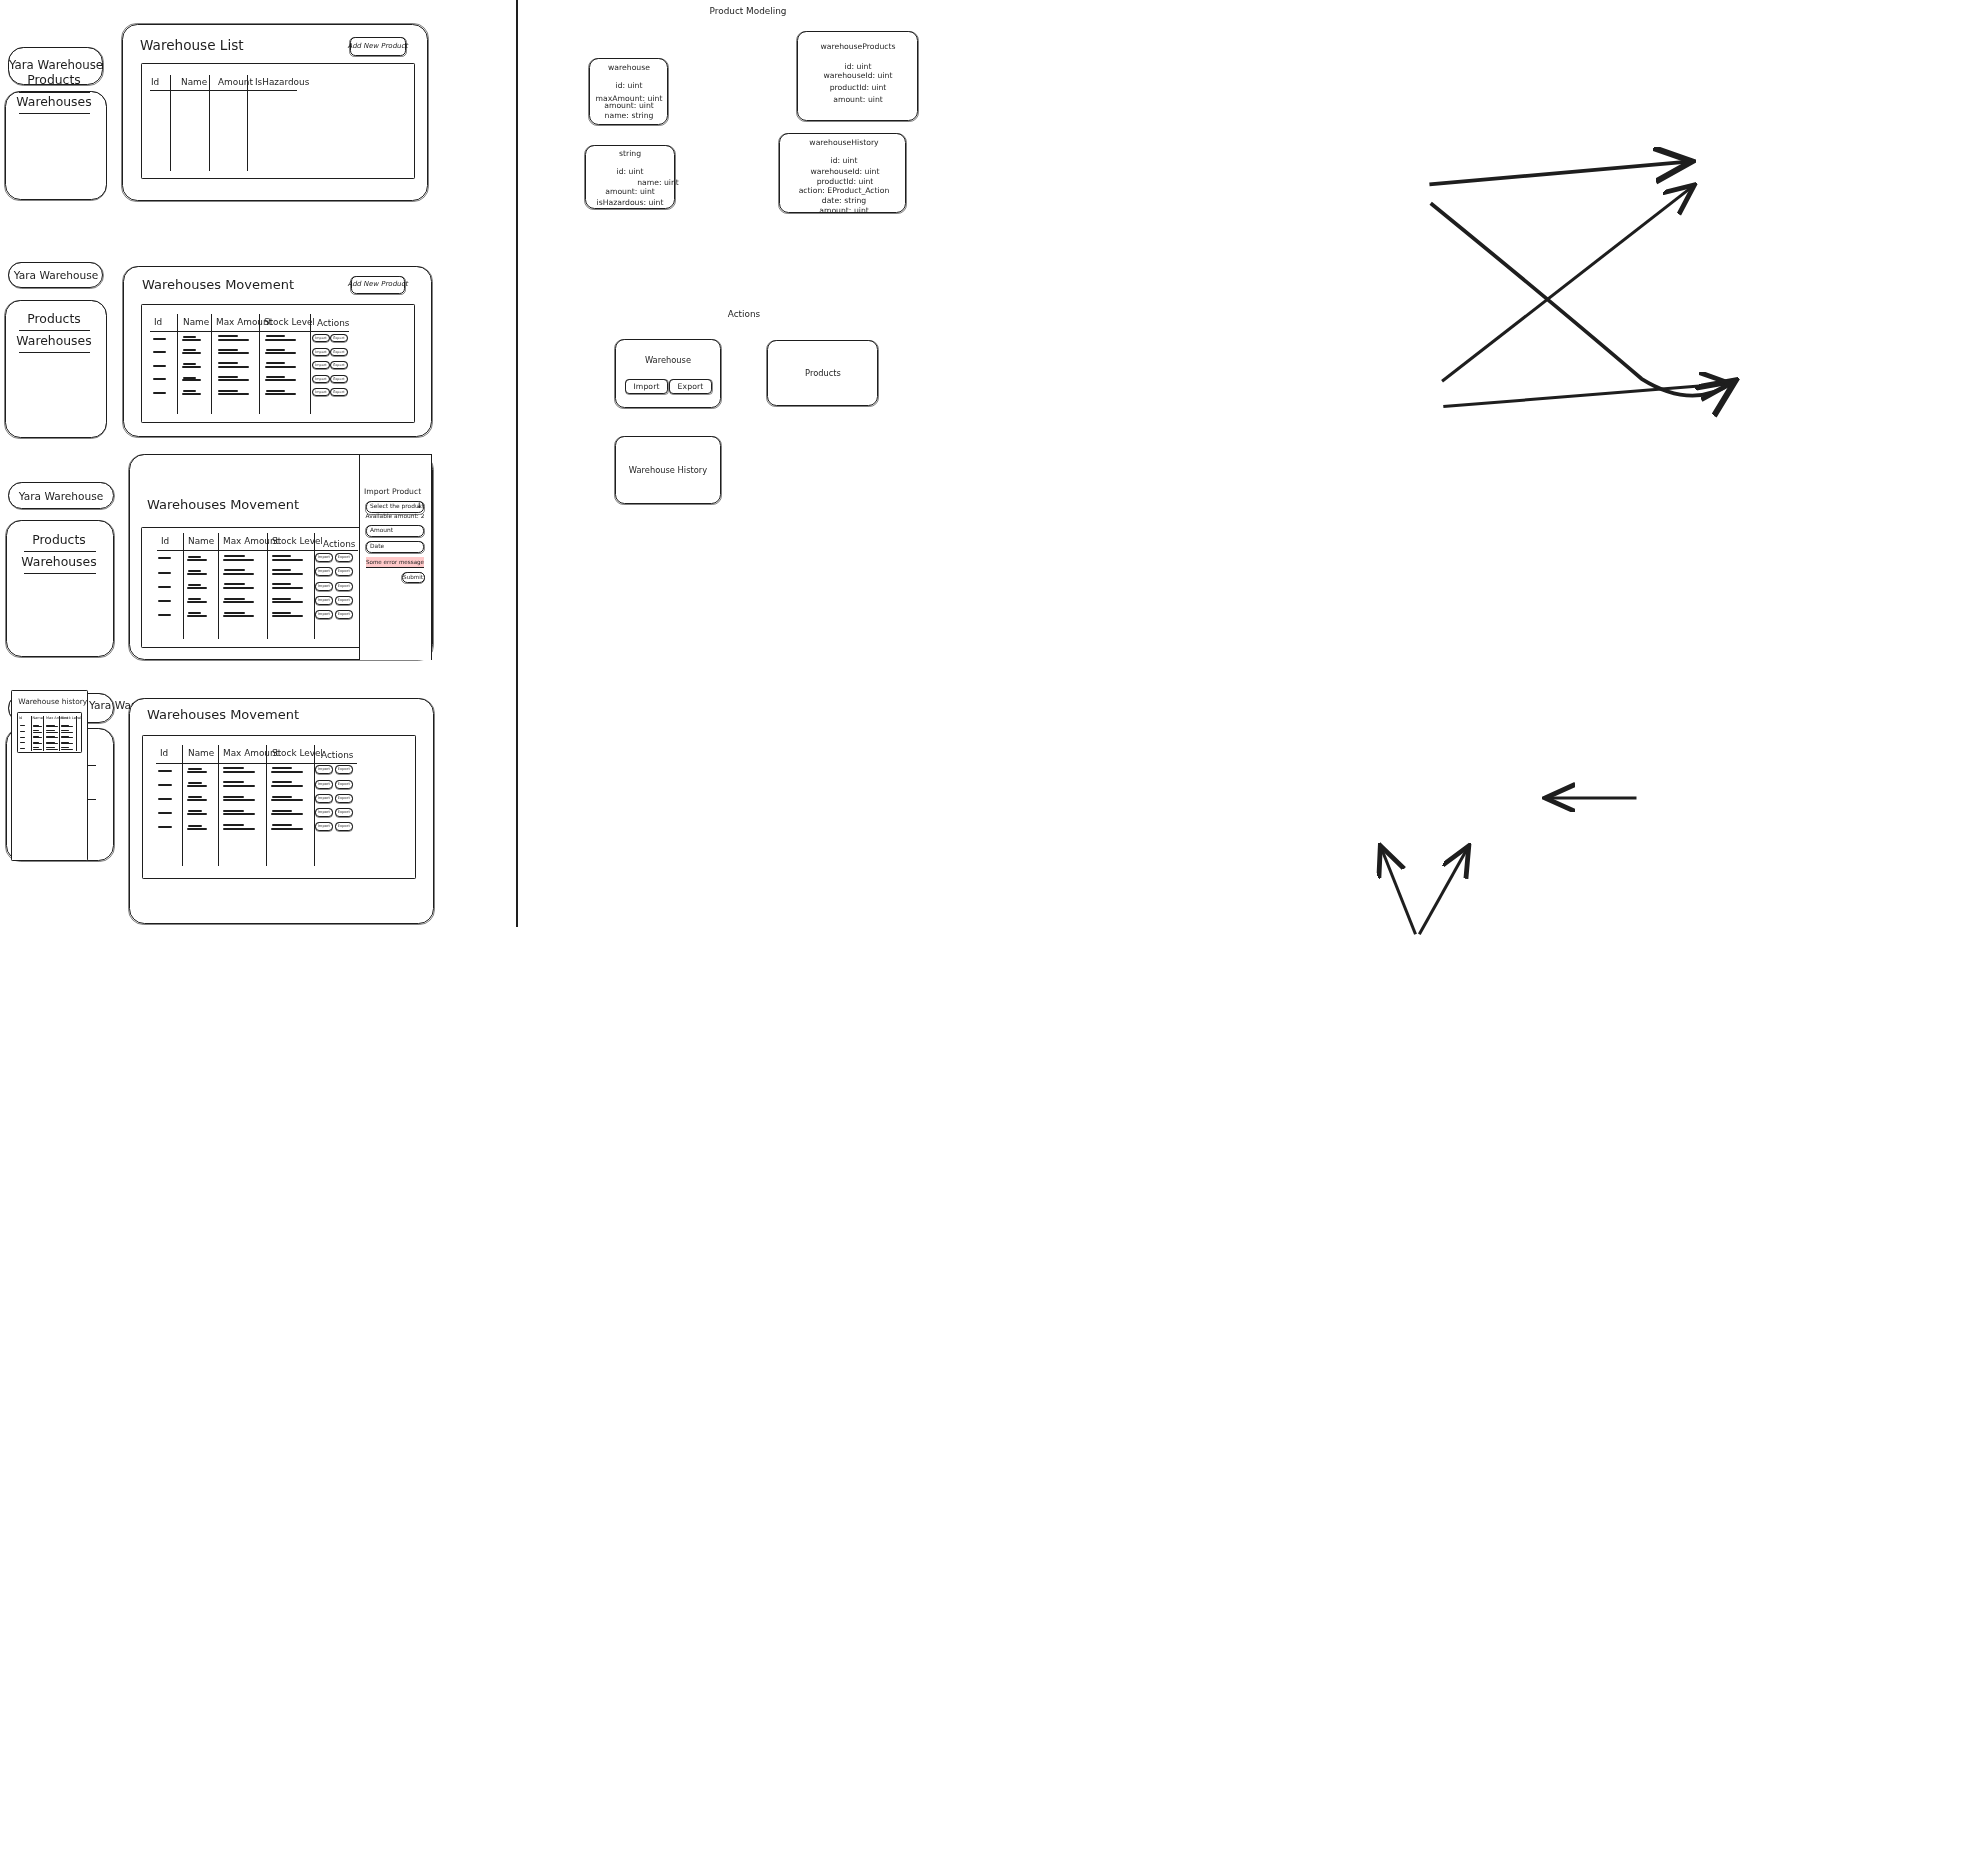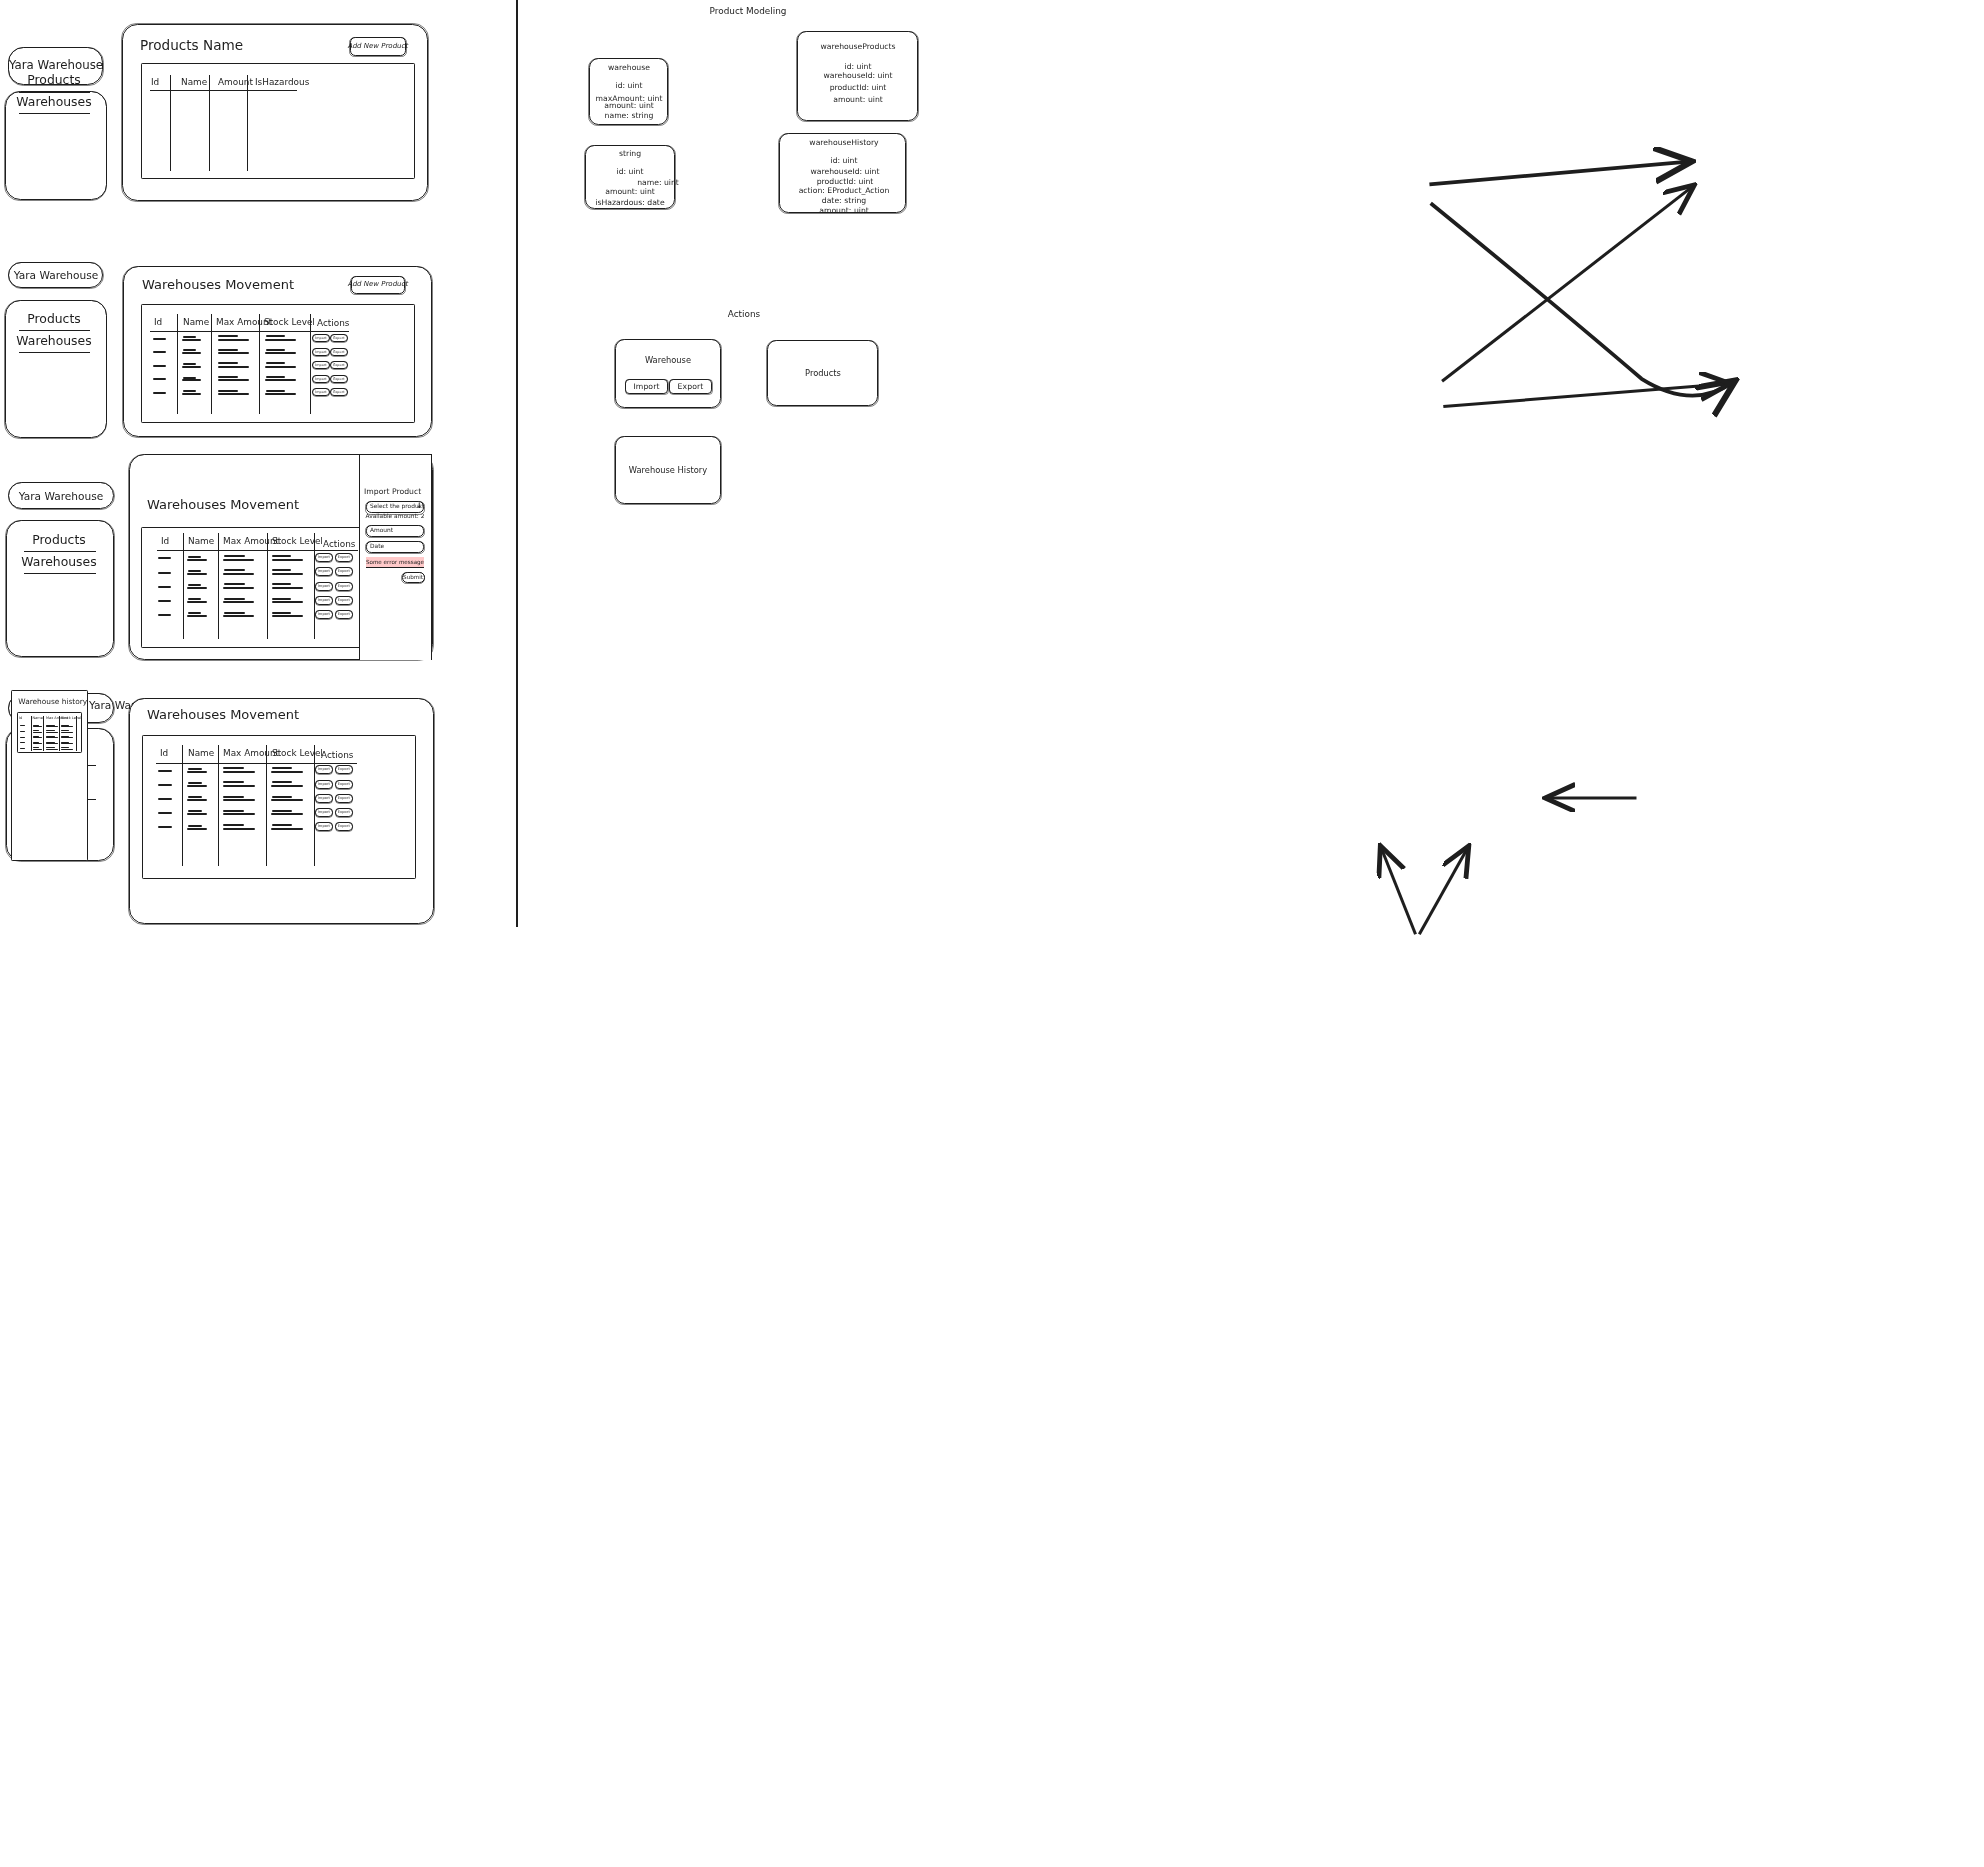--- a/index.html
+++ b/index.html
@@ -65,21 +65,21 @@
 <div class="sk r-lg dbl" style="left:8.3px;top:47px;width:95px;height:38px;"></div>
 <div class="txt hdr ctr" style="left:56px;top:60px;font-size:11.8px;">Yara Warehouse</div>
 
 <div class="sk r-lg dbl" style="left:4.7px;top:91px;width:102px;height:109px;"></div>
 <div class="txt ctr" style="left:54px;top:74px;font-size:12.4px;">Products</div>
 <div class="rule" style="left:19px;top:92px;width:71px;"></div>
 <div class="txt ctr" style="left:54px;top:96px;font-size:12.4px;">Warehouses</div>
 <div class="rule" style="left:19px;top:113px;width:71px;"></div>
 
 <div class="sk r-lg dbl" style="left:122px;top:23.6px;width:306px;height:177px;"></div>
-<div class="txt hdr" style="left:140px;top:39px;font-size:13.6px;">Products Name</div>
+<div class="txt hdr" style="left:140px;top:39px;font-size:13.6px;">Warehouse List</div>
 <div class="sk r-sm dbl" style="left:350px;top:37px;width:56px;height:19px;"></div>
 <div class="txt ctr" style="left:378px;top:43px;font-size:7px;font-style:italic;">Add New Product</div>
 
 <div class="sk sq" style="left:141px;top:63px;width:274px;height:116px;border-width:1.2px;"></div>
 <div class="txt colhdr" style="left:151px;top:78px;font-size:8.9px;">Id</div>
 <div class="txt colhdr" style="left:181px;top:78px;font-size:8.9px;">Name</div>
 <div class="txt colhdr" style="left:218px;top:78px;font-size:8.9px;">Amount</div>
 <div class="txt colhdr" style="left:255px;top:78px;font-size:8.9px;">IsHazardous</div>
 <div class="rule" style="left:150px;top:90px;width:147px;height:1.2px;"></div>
 <div class="vline" style="left:170px;top:75px;height:96px;"></div>
@@ -438,21 +438,21 @@
 <div class="txt ctr" style="left:629px;top:82px;font-size:7.7px;">id: uint</div>
 <div class="txt ctr" style="left:629px;top:95px;font-size:7.7px;">maxAmount: uint</div>
 <div class="txt ctr" style="left:629px;top:102px;font-size:7.7px;">amount: uint</div>
 <div class="txt ctr" style="left:629px;top:112px;font-size:7.7px;text-align:center;">name: string</div>
 
 <div class="sk r-md dbl" style="left:585px;top:145px;width:90px;height:64px;border-width:1.3px;"></div>
 <div class="txt ctr" style="left:630px;top:150px;font-size:7.7px;">string</div>
 <div class="txt ctr" style="left:630px;top:168px;font-size:7.7px;">id: uint</div>
 <div class="txt ctr" style="left:630px;top:179px;font-size:7.7px;margin-left:28px;">name: uint</div>
 <div class="txt ctr" style="left:630px;top:188px;font-size:7.7px;">amount: uint</div>
-<div class="txt ctr" style="left:630px;top:199px;font-size:7.7px;">isHazardous: date</div>
+<div class="txt ctr" style="left:630px;top:199px;font-size:7.7px;">isHazardous: uint</div>
 
 <div class="sk r-md dbl" style="left:797px;top:31px;width:121px;height:90px;border-width:1.3px;"></div>
 <div class="txt ctr" style="left:858px;top:43px;font-size:7.7px;">warehouseProducts</div>
 <div class="txt ctr" style="left:858px;top:63px;font-size:7.7px;">id: uint</div>
 <div class="txt ctr" style="left:858px;top:72px;font-size:7.7px;">warehouseId: uint</div>
 <div class="txt ctr" style="left:858px;top:84px;font-size:7.7px;">productId: uint</div>
 <div class="txt ctr" style="left:858px;top:96px;font-size:7.7px;">amount: uint</div>
 
 <div class="sk r-md dbl" style="left:779px;top:133px;width:127px;height:80px;border-width:1.3px;"></div>
 <div class="txt ctr" style="left:844px;top:139px;font-size:7.7px;">warehouseHistory</div>

